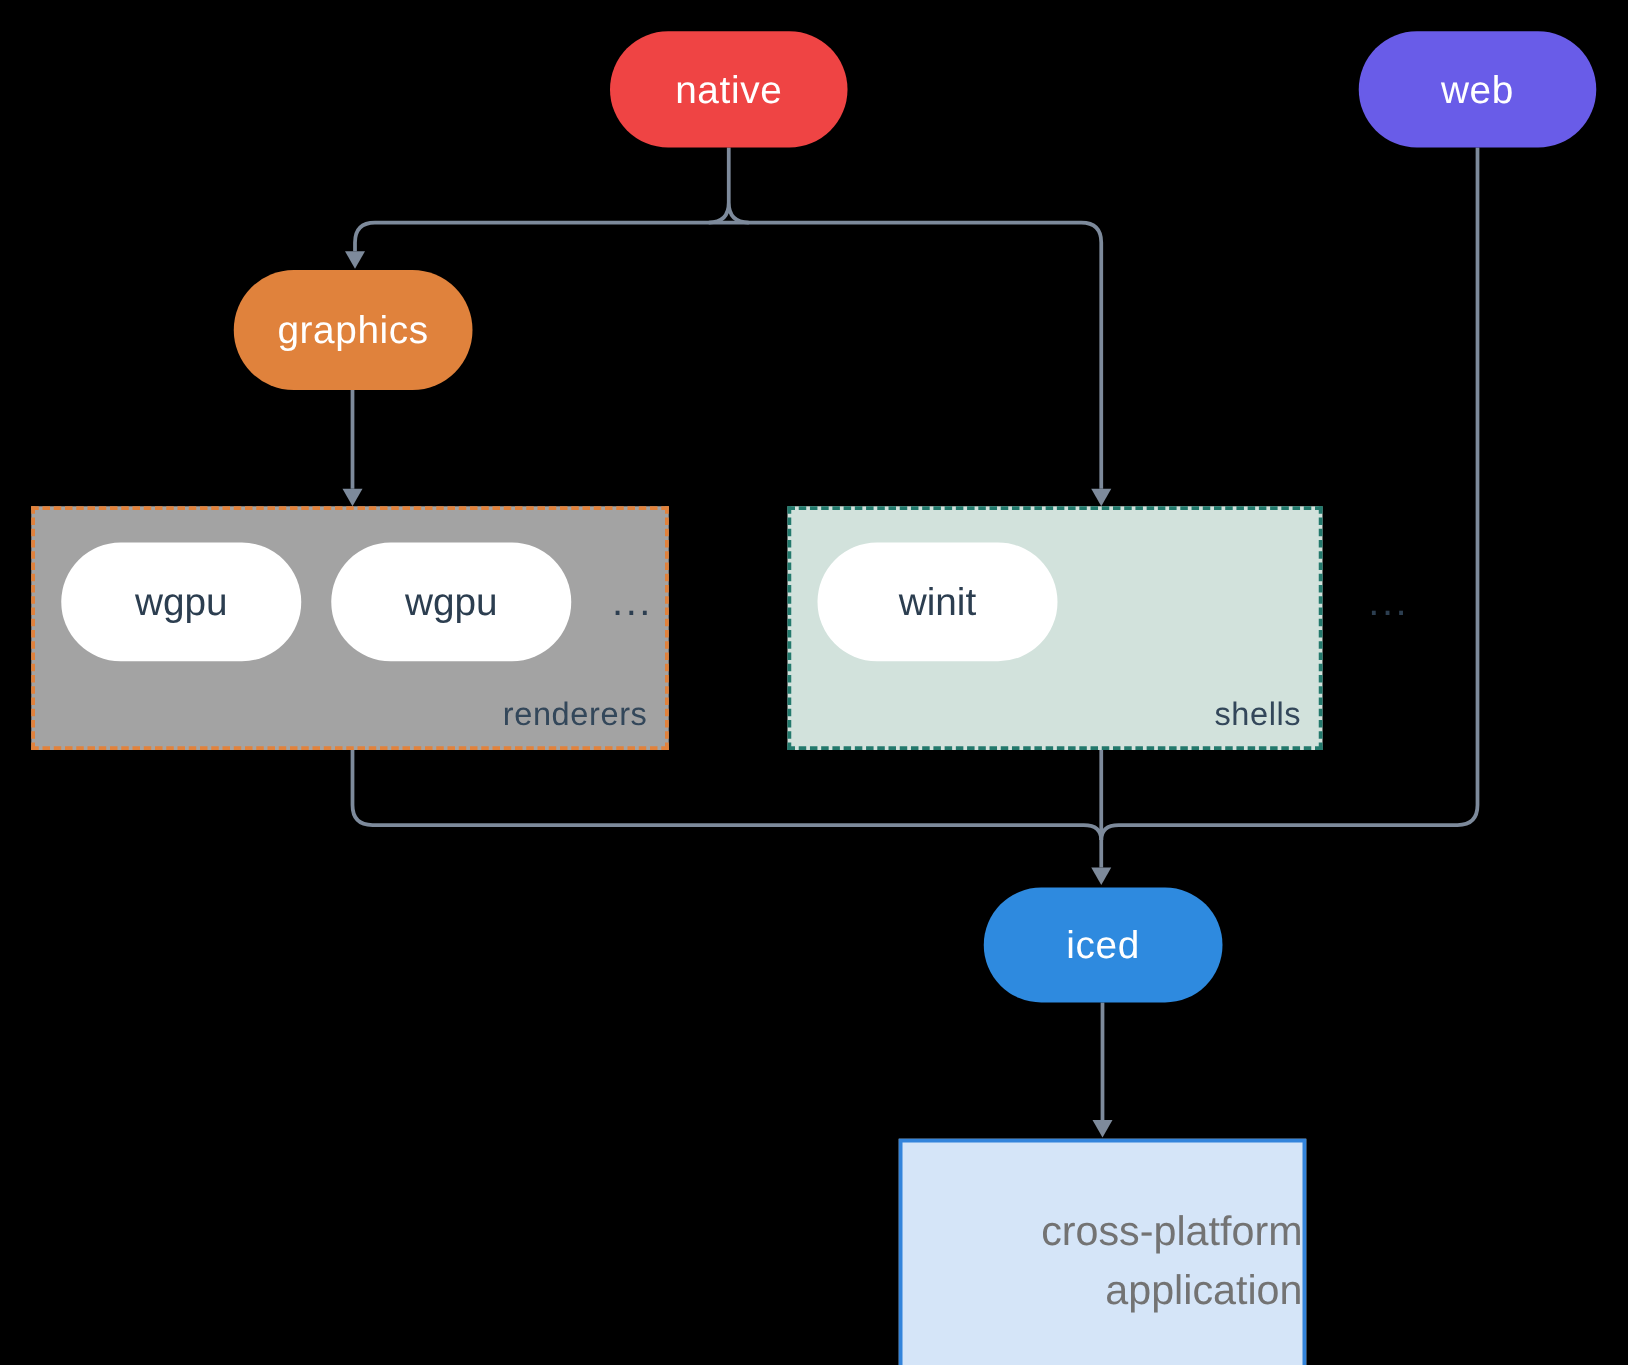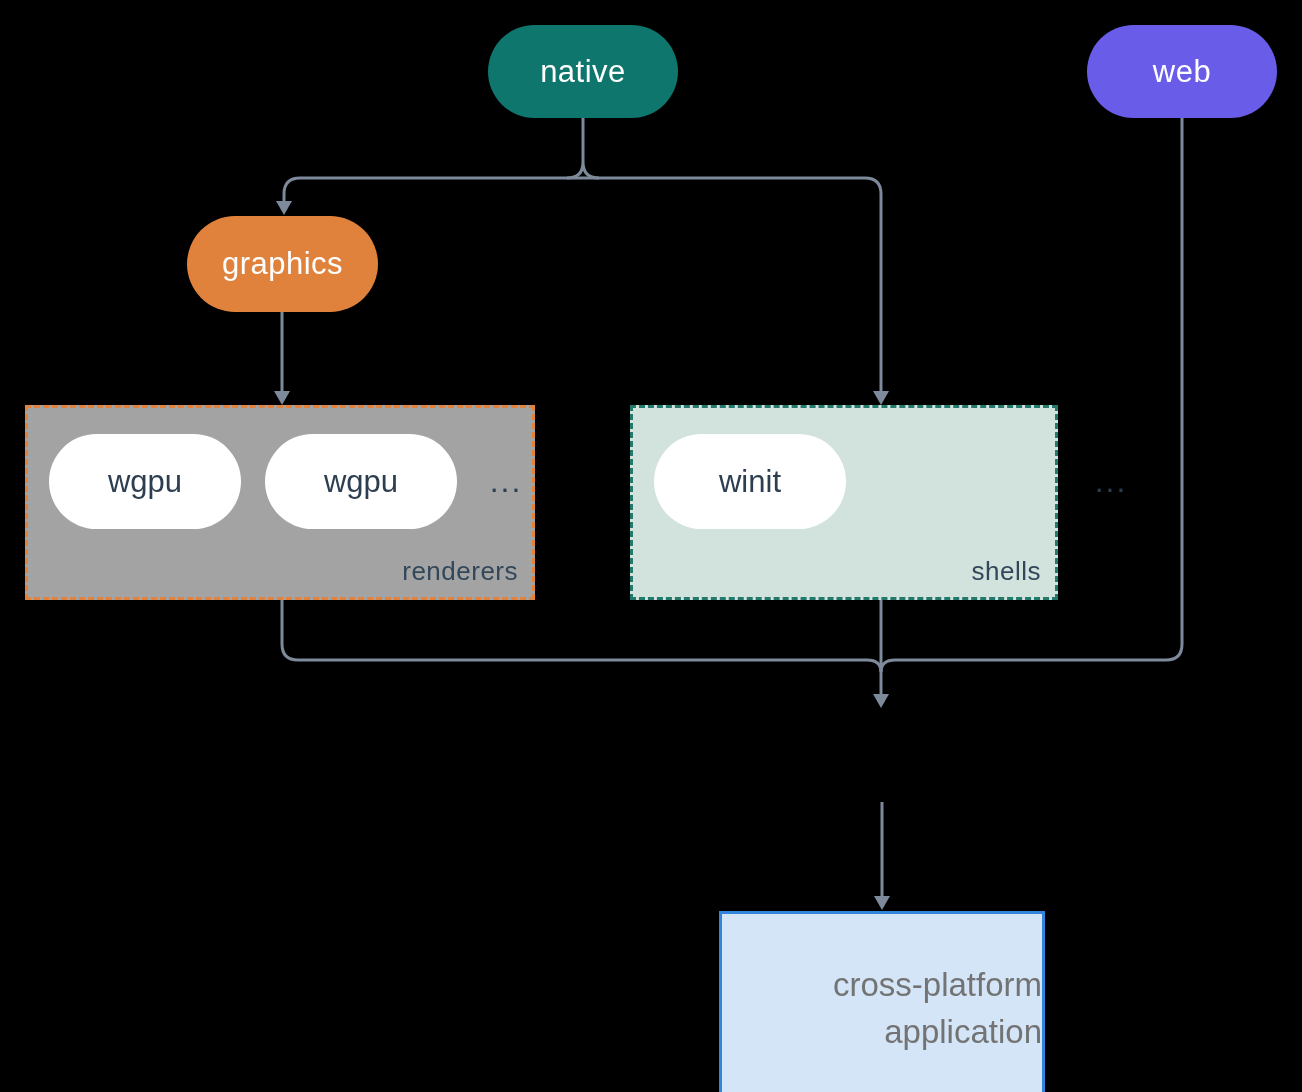--- a/index.html
+++ b/index.html
@@ -6,21 +6,21 @@
   body{
     width:1302px;height:1092px;position:relative;overflow:hidden;
     font-family:"Liberation Sans","DejaVu Sans",sans-serif;
   }
   .stage{position:absolute;inset:0;width:1302px;height:1092px;}
   svg.edges{position:absolute;left:0;top:0;z-index:1;}
   .node{
     position:absolute;z-index:2;display:flex;align-items:center;justify-content:center;
     border-radius:48px;color:#fff;font-size:31px;letter-spacing:.5px;
   }
-  .node-native{left:488px;top:25px;width:190px;height:93px;background:#0f766e;}
+  .node-native{left:488px;top:25px;width:190px;height:93px;background:#ef4444;}
   .node-web{left:1087px;top:25px;width:190px;height:93px;background:#695CE8;}
   .node-graphics{left:187px;top:216px;width:191px;height:96px;background:#E0823C;}
   .node-iced{left:787px;top:710px;width:191px;height:92px;background:#2E8ADF;}
   .group{
     position:absolute;z-index:2;border:3px dashed;box-sizing:border-box;
   }
   .group-renderers{left:25px;top:405px;width:510px;height:195px;background:#a3a3a3;border-color:#E2823C;}
   .group-shells{left:630px;top:405px;width:428px;height:195px;background:#D2E2DC;border-color:#23796C;}
   .chip{
     position:absolute;background:#fff;border-radius:48px;color:#2C3E50;font-size:31px;
@@ -97,19 +97,22 @@
   </div>
 
   <div class="group group-shells">
     <div class="chip c1">
       <span>winit</span>
     </div>
     <div class="ellipsis">...</div>
     <div class="group-label">shells</div>
   </div>
 
+  <div class="node node-iced">
+    <span>iced</span>
+  </div>
 
   <div class="app-box">
     <span>cross-platform</span>
     <span>application</span>
   </div>
 
 </div>
 
 </body></html>

